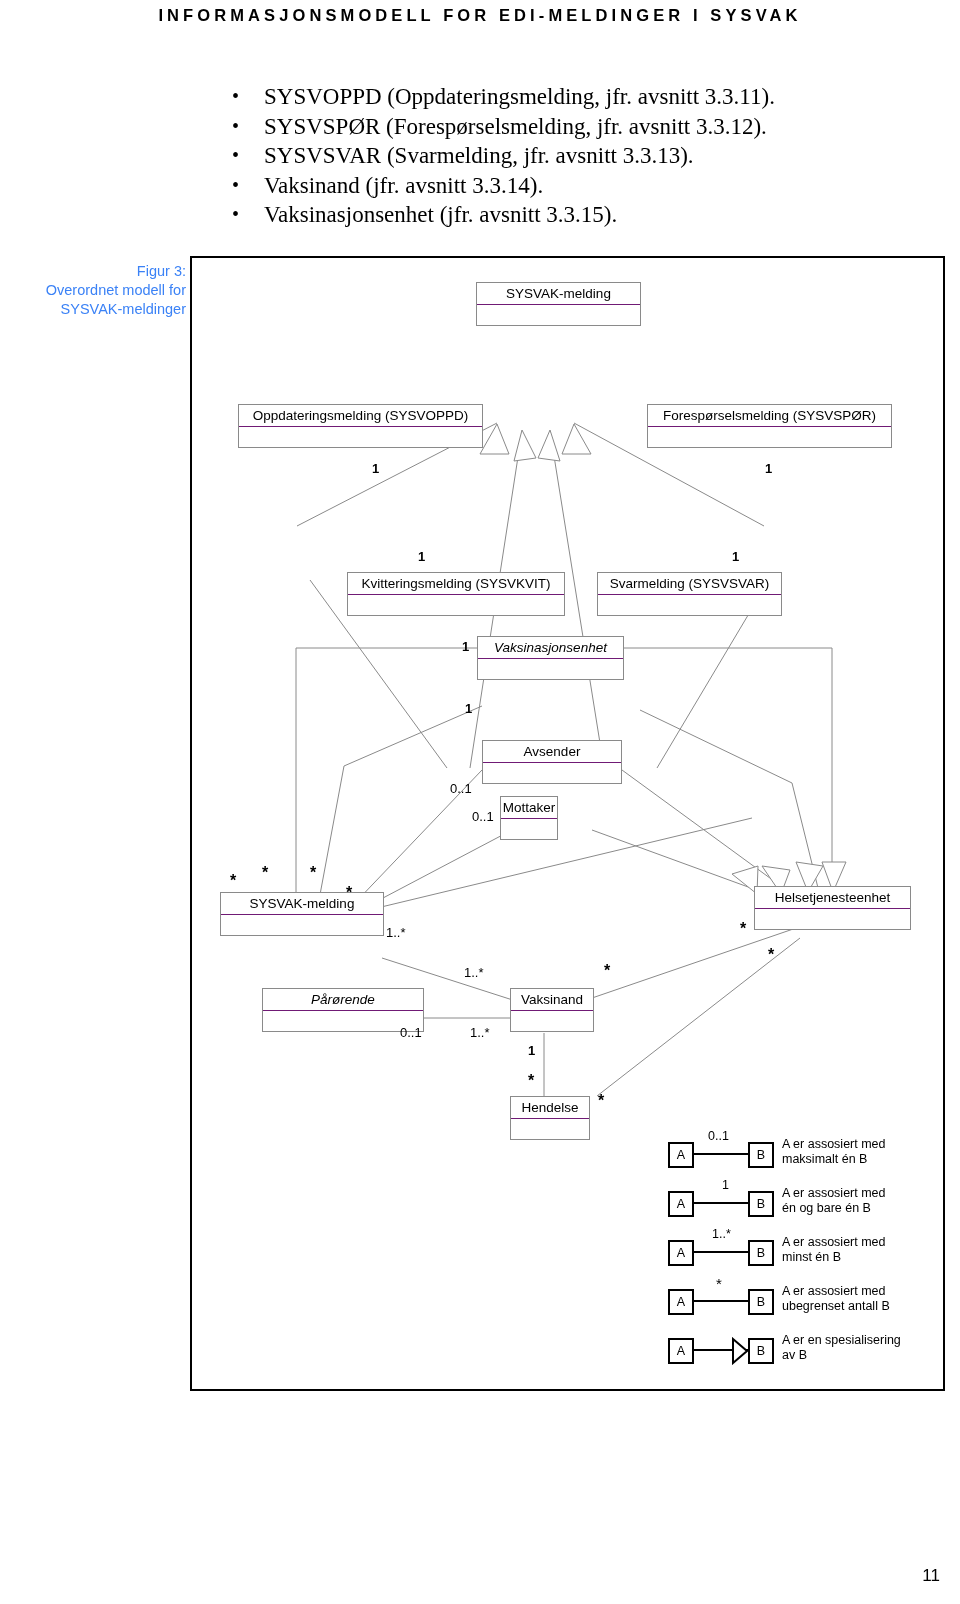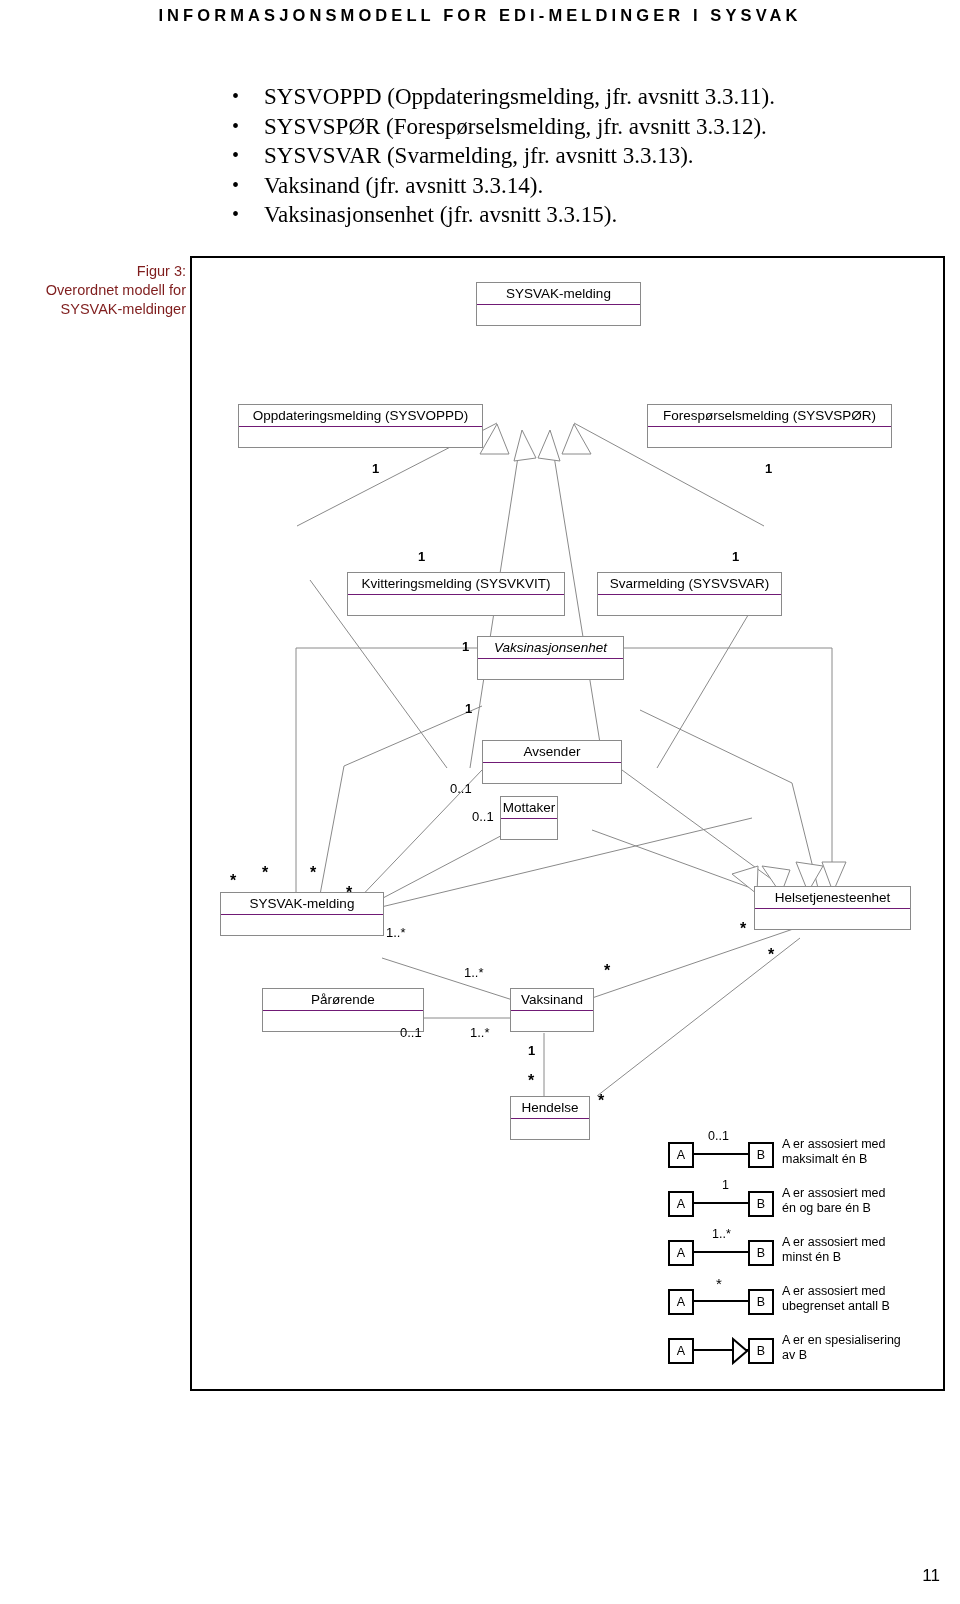--- a/index.html
+++ b/index.html
@@ -49,21 +49,21 @@
     line-height: 29.6px;
   }
 
   
   #figure-caption {
     position: absolute;
     left: 0px; top: 262px; width: 186px;
     text-align: right;
     font-size: 14.5px;
     line-height: 19px;
-    color: #7f1d1d;
+    color: #3b82f6;
   }
 
   
   #diagram-frame {
     position: absolute;
     left: 190px; top: 256px;
     width: 755px; height: 1135px;
     border: 2px solid #000;
     background: #fff;
   }
@@ -298,21 +298,21 @@
     <div class="uml-class" style="left:28px; top:634px; width:164px;">
       <div class="cname">SYSVAK-melding</div>
       <div class="cattr"></div>
     </div>
 
     <div class="uml-class" style="left:562px; top:628px; width:157px;">
       <div class="cname">Helsetjenesteenhet</div>
       <div class="cattr"></div>
     </div>
 
-    <div class="uml-class" style="left:70px; top:730px; width:162px;">
+    <div class="uml-class" style="left:70px; top:730px; width:162px;font-style:italic;">
       <div class="cname">Pårørende</div>
       <div class="cattr"></div>
     </div>
 
     <div class="uml-class" style="left:318px; top:730px; width:84px;">
       <div class="cname">Vaksinand</div>
       <div class="cattr"></div>
     </div>
 
     <div class="uml-class" style="left:318px; top:838px; width:80px;">

